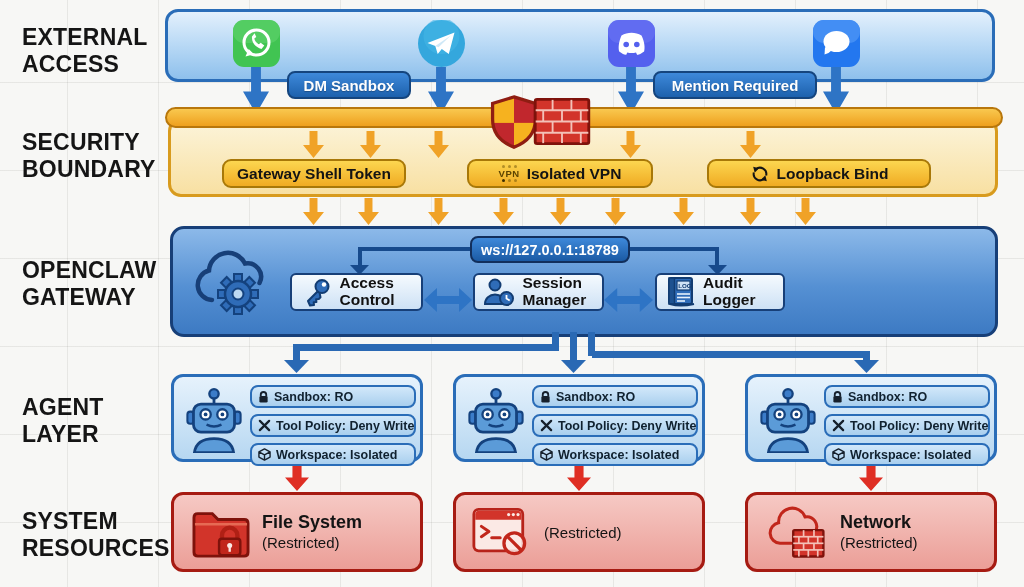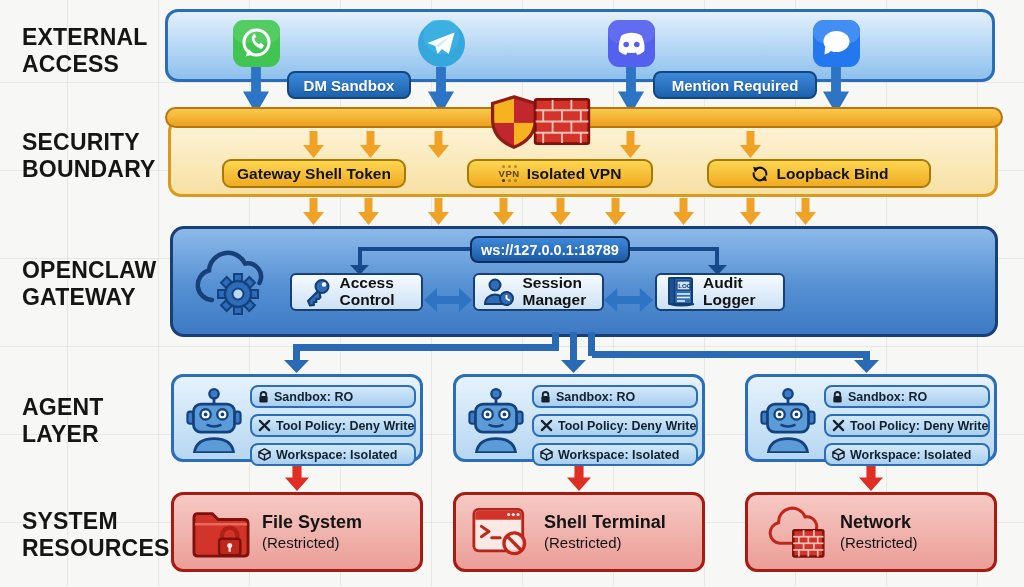--- a/index.html
+++ b/index.html
@@ -508,21 +508,20 @@
         <circle cx="39" cy="9.5" r="1.7" fill="#fbe9e5"></circle>
           <circle cx="44" cy="9.5" r="1.7" fill="#fbe9e5"></circle>
           <circle cx="49" cy="9.5" r="1.7" fill="#fbe9e5"></circle>
         <path d="M10 22 l8 5.5 -8 5.5" fill="none" stroke="#c1261b" stroke-width="3.2" stroke-linecap="round" stroke-linejoin="round"></path>
         <line x1="21" y1="34" x2="30" y2="34" stroke="#c1261b" stroke-width="3.2" stroke-linecap="round"></line>
         <circle cx="45" cy="40" r="11" fill="#fbe9e5" fill-opacity=".85" stroke="#c1261b" stroke-width="3.5"></circle>
         <line x1="37.3" y1="32.3" x2="52.7" y2="47.7" stroke="#c1261b" stroke-width="3.5"></line>
       </svg>
     </span>
     <div class="res-text">
-      <div class="t">Shell Terminal</div>
       <div class="s">(Restricted)</div>
     </div>
   </div>
 
   <div class="res-card" style="left:745px">
     <span>
       <svg width="66" height="56" viewBox="0 0 70 58">
         <path d="M17 41 a11 11 0 0 1 -1.5 -21.8 A14.5 14.5 0 0 1 43.5 13 a10.5 10.5 0 0 1 11 15.5 M17 41 h12" fill="none" stroke="#c1261b" stroke-width="3.2" stroke-linecap="round"></path>
         <rect x="31" y="27" width="32" height="28" rx="1.5" fill="#d2342a" stroke="#7e120b" stroke-width="2.5"></rect>
         <g stroke="#f3c1b8" stroke-width="1.8">

